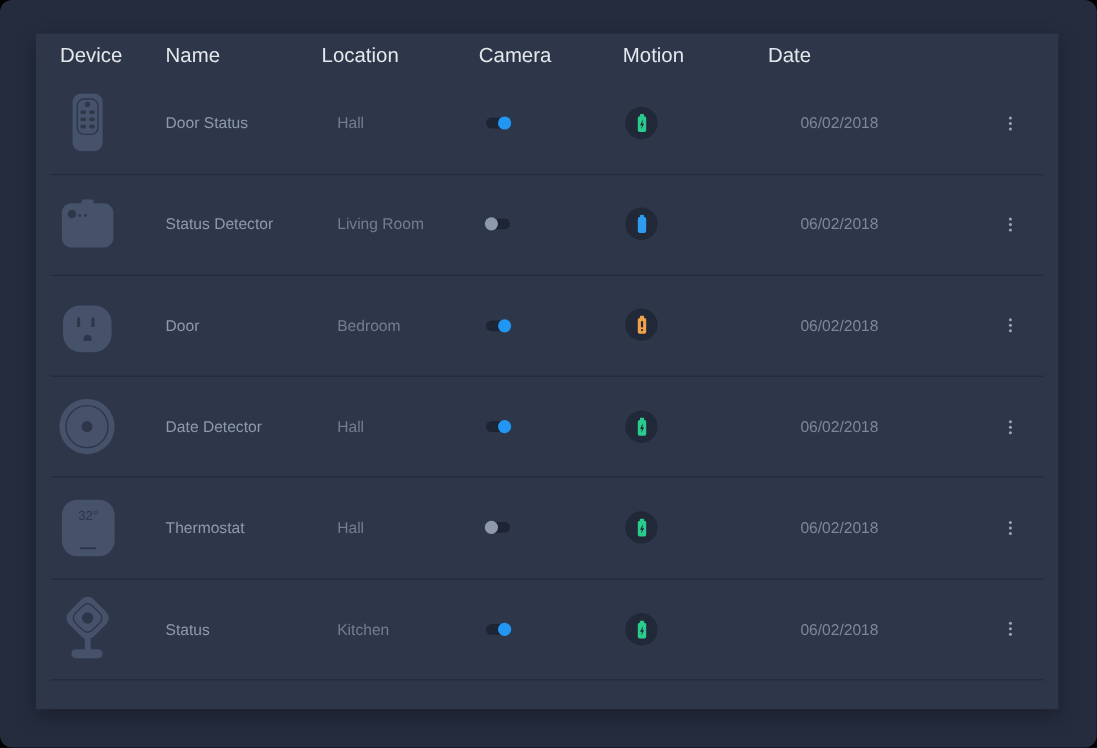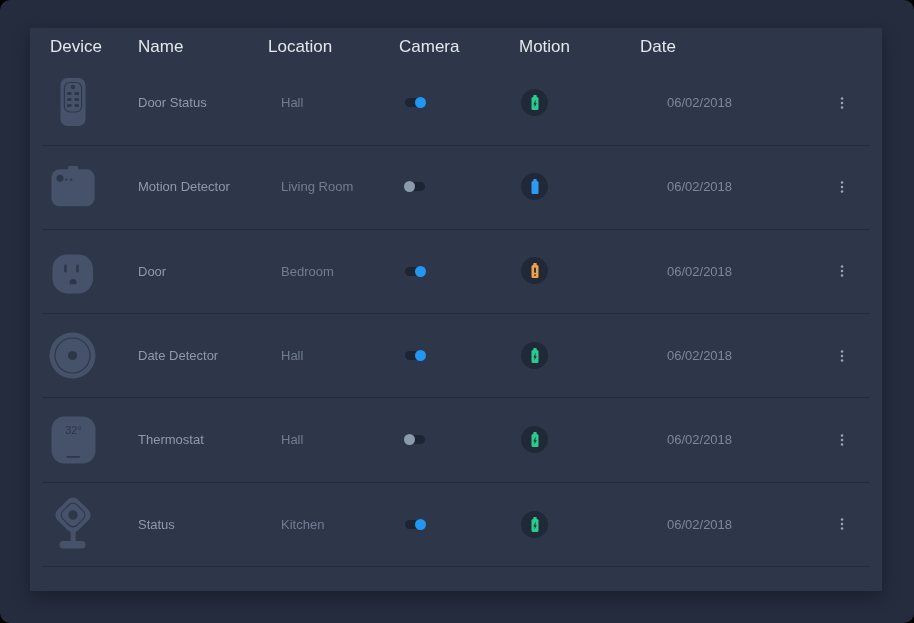--- a/index.html
+++ b/index.html
@@ -64,21 +64,21 @@
     </svg>
   <div class="sep" style="top:117px"></div>
 
   <svg class="icon" style="left:21px;top:138px" width="44" height="41" viewBox="0 0 44 41">
     <rect x="17" y="0" width="10" height="6" rx="1.5" fill="#46526a"></rect>
     <rect x="0.5" y="3.3" width="43" height="37" rx="8" fill="#46526a"></rect>
     <circle cx="9" cy="12.3" r="3.5" fill="#2e374a"></circle>
     <circle cx="15.4" cy="13.6" r="1.2" fill="#2e374a"></circle>
     <circle cx="20.2" cy="13.6" r="1.2" fill="#2e374a"></circle>
   </svg>
-  <div class="nm" style="top:151px">Motion Detector</div>
+  <div class="nm" style="top:151px">Status Detector</div>
   <div class="loc" style="top:151px">Living Room</div>
   <div class="tgl" style="top:154px">
       <div class="knob koff"></div>
     </div>
   <div class="bcir" style="top:145px"></div>
   <svg class="icon" style="left:500px;top:151px" width="10" height="16" viewBox="0 0 10 16">
     <rect x="3.3" y="0" width="3.4" height="2.4" rx="0.7" fill="#2e9bf0"></rect>
     <rect x="1.5" y="1.9" width="7" height="13.2" rx="1.5" fill="#2e9bf0"></rect>
   </svg>
   <div class="date" style="top:151px">06/02/2018</div>

